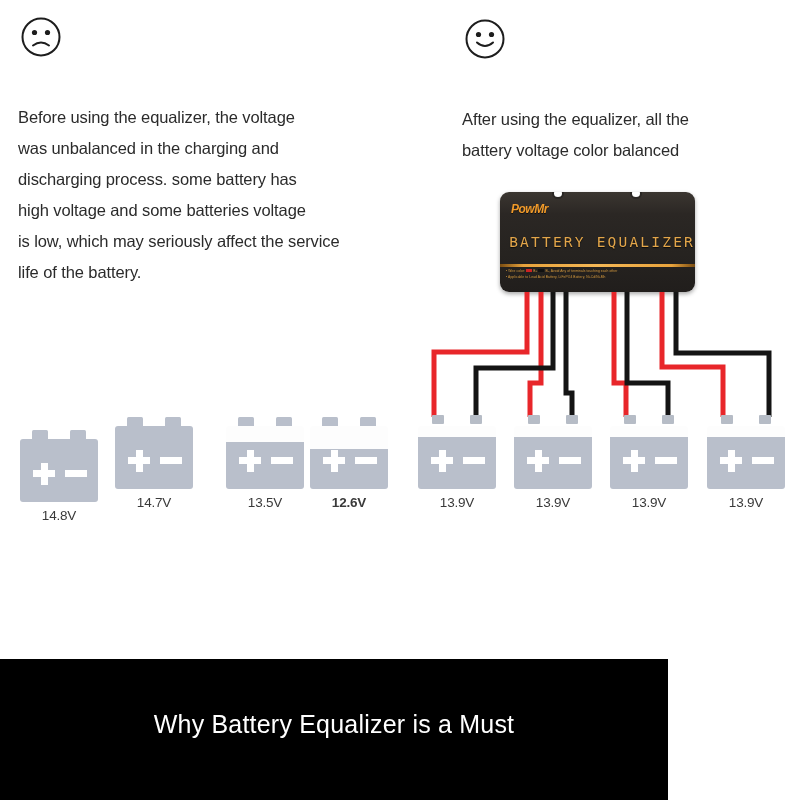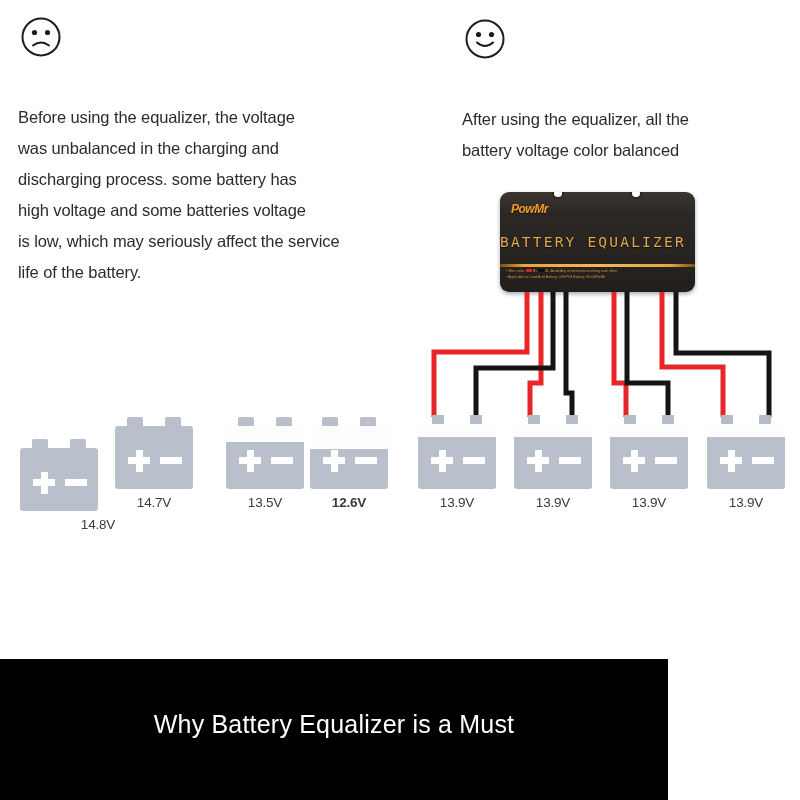--- a/index.html
+++ b/index.html
@@ -75,21 +75,21 @@
     color: #f09a2a;
     letter-spacing: -0.5px;
     text-shadow: 0 1px 0 rgba(0,0,0,.6);
   }
 
   #device-title {
     position: absolute;
     left: 0;
     right: 0;
     top: 42px;
-    text-align: left;
+    text-align: right;
     font-size: 14.5px;
     letter-spacing: 2.2px;
     color: #e3a64a;
     font-family: "DejaVu Sans Mono", monospace;
     text-shadow: 0 1px 1px rgba(0,0,0,.7);
   }
 
   #orange-stripe {
     position: absolute;
     left: 0;
@@ -291,21 +291,21 @@
   </g>
 
   <g fill="none" stroke="#141414" stroke-width="5">
     <path d="M553,292 L553,368 L476,368 L476,417"></path>
     <path d="M566,292 L566,393 L572,393 L572,417"></path>
     <path d="M627,292 L627,383 L668,383 L668,417"></path>
     <path d="M676,292 L676,353 L769,353 L769,417"></path>
   </g>
 </svg>
 
-<div class="battery" style="left:20px;  top:439px;padding-left:39px;">
+<div class="battery" style="left:20px;  top:430px;">
   <div class="batt-terminal term-left" style="background:#b9bfcb;"></div>
   <div class="batt-terminal term-right" style="background:#b9bfcb;"></div>
   <div class="batt-body">
     <div class="batt-empty" style="height:0%;"></div>
     <div class="batt-fill" style="height:100%;"></div>
     <div class="batt-signs">
       <span class="sign-plus"></span>
       <span class="sign-minus"></span>
     </div>
   </div>

